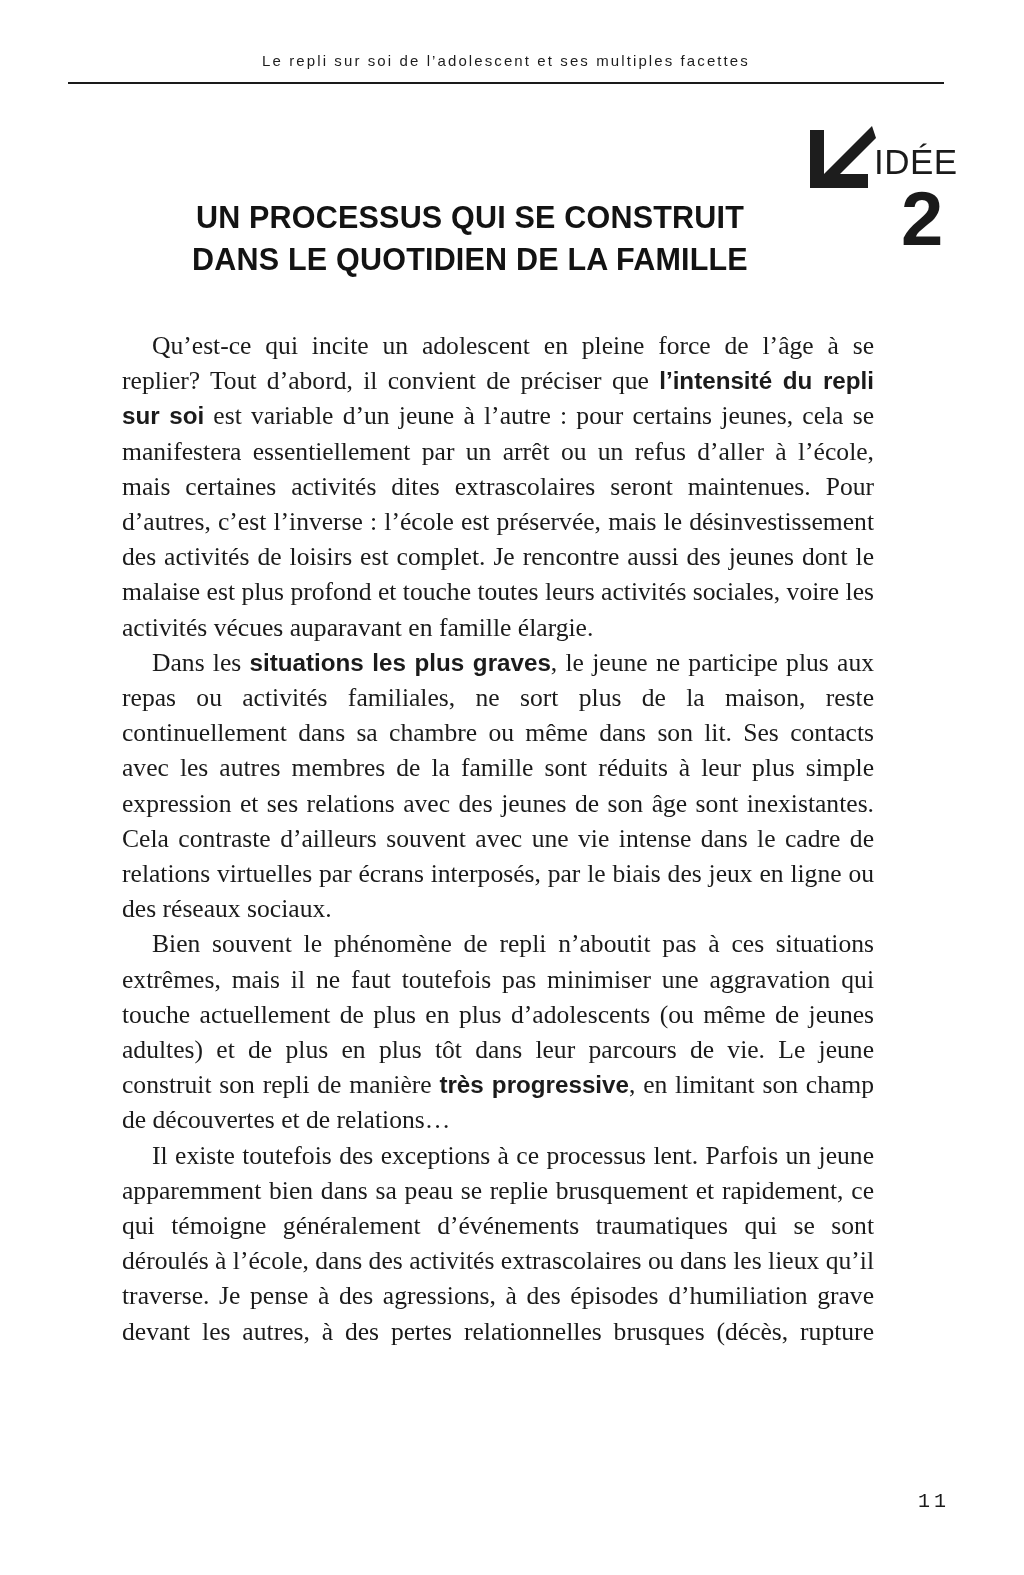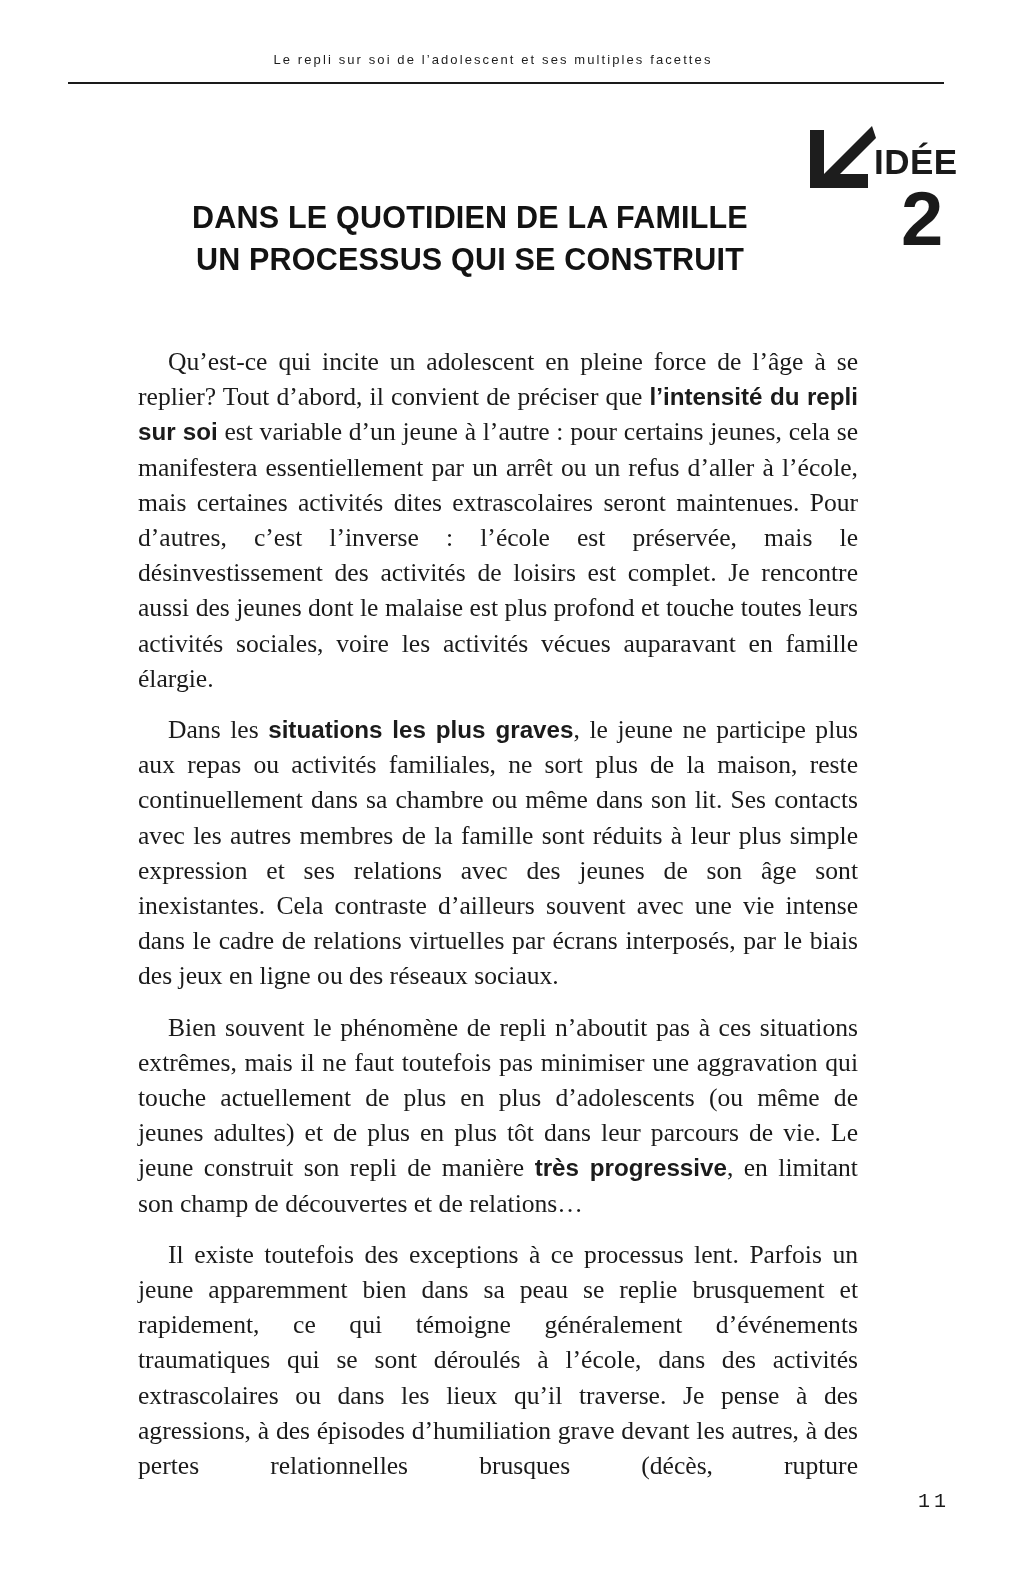--- a/index.html
+++ b/index.html
@@ -12,26 +12,26 @@
     height: 1575px;
     position: relative;
     font-family: "Liberation Sans", sans-serif;
     color: #1a1a1a;
     overflow: hidden;
   }
 
   
   .running-head {
     position: absolute;
-    left: 55px;
+    left: 68px;
     top: 52px;
     width: 876px;
     text-align: center;
     font-family: "Liberation Sans", sans-serif;
-    font-size: 13px;
+    font-size: 15px;
     letter-spacing: 2.1px;
     color: #1d1d1d;
     white-space: nowrap;
   }
   .header-rule {
     position: absolute;
     left: 68px;
     top: 82px;
     width: 876px;
     height: 2px;
@@ -51,21 +51,21 @@
     left: 0px;
     top: 0px;
     width: 70px;
     height: 66px;
   }
   .idea-word {
     position: absolute;
     left: 68px;
     top: 18px;
     font-family: "Liberation Sans", sans-serif;
-    font-weight: bold;
+    font-weight: normal;
     font-size: 35px;
     line-height: 35px;
     letter-spacing: 0.5px;
     color: #1a1a1a;
     white-space: nowrap;
   }
   .idea-number {
     position: absolute;
     left: 95px;
     top: 55px;
@@ -103,21 +103,21 @@
     width: 752px;
     font-family: "Liberation Serif", serif;
     font-size: 25.6px;
     line-height: 35.2px;
     text-align: justify;
     color: #1b1b1b;
     -webkit-hyphens: none;
     hyphens: none;
   }
   .body-text p {
-    margin: 16px;
+    margin: 0;
     text-indent: 30px;
     text-align: justify;
   }
   .body-text p:last-child {
     text-align-last: justify;
   }
   .body-text b {
     font-family: "Liberation Sans", sans-serif;
     font-size: 24.2px;
     font-weight: bold;
@@ -145,22 +145,22 @@
     <svg width="70" height="66" viewBox="0 0 70 66" xmlns="http://www.w3.org/2000/svg">
       <polygon fill="#1d1d1d" points="66,0 70,12 21,61 9,57"></polygon>
       <polygon fill="#1d1d1d" points="4,4 18,4 18,48 62,48 62,62 4,62"></polygon>
     </svg>
   </span>
   <span class="idea-word">IDÉE</span>
   <span class="idea-number">2</span>
 </div>
 
 <h1 class="chapter-title">
+  <span class="tline">UN PROCESSUS QUI SE CONSTRUIT</span>
   <span class="tline">DANS LE QUOTIDIEN DE LA FAMILLE</span>
-  <span class="tline">UN PROCESSUS QUI SE CONSTRUIT</span>
 </h1>
 
 <div class="body-text">
   <p><span>Qu’est-ce qui incite un adolescent en pleine force de l’âge à se replier? Tout d’abord, il convient de préciser que </span><b>l’intensité du repli sur soi</b><span> est variable d’un jeune à l’autre : pour certains jeunes, cela se manifestera essentiellement par un arrêt ou un refus d’aller à l’école, mais certaines activités dites extrascolaires seront maintenues. Pour d’autres, c’est l’inverse : l’école est préservée, mais le désinvestissement des activités de loisirs est complet. Je rencontre aussi des jeunes dont le malaise est plus profond et touche toutes leurs activités sociales, voire les activités vécues auparavant en famille élargie.</span></p>
   <p><span>Dans les </span><b>situations les plus graves</b><span>, le jeune ne participe plus aux repas ou activités familiales, ne sort plus de la maison, reste continuellement dans sa chambre ou même dans son lit. Ses contacts avec les autres membres de la famille sont réduits à leur plus simple expression et ses relations avec des jeunes de son âge sont inexistantes. Cela contraste d’ailleurs souvent avec une vie intense dans le cadre de relations virtuelles par écrans interposés, par le biais des jeux en ligne ou des réseaux sociaux.</span></p>
   <p><span>Bien souvent le phénomène de repli n’aboutit pas à ces situations extrêmes, mais il ne faut toutefois pas minimiser une aggravation qui touche actuellement de plus en plus d’adolescents (ou même de jeunes adultes) et de plus en plus tôt dans leur parcours de vie. Le jeune construit son repli de manière </span><b>très progressive</b><span>, en limitant son champ de découvertes et de relations…</span></p>
   <p>Il existe toutefois des exceptions à ce processus lent. Parfois un jeune apparemment bien dans sa peau se replie brusquement et rapidement, ce qui témoigne généralement d’événements traumatiques qui se sont déroulés à l’école, dans des activités extrascolaires ou dans les lieux qu’il traverse. Je pense à des agressions, à des épisodes d’humiliation grave devant les autres, à des pertes relationnelles brusques (décès, rupture</p>
 </div>
 
 <div class="folio">11</div>

